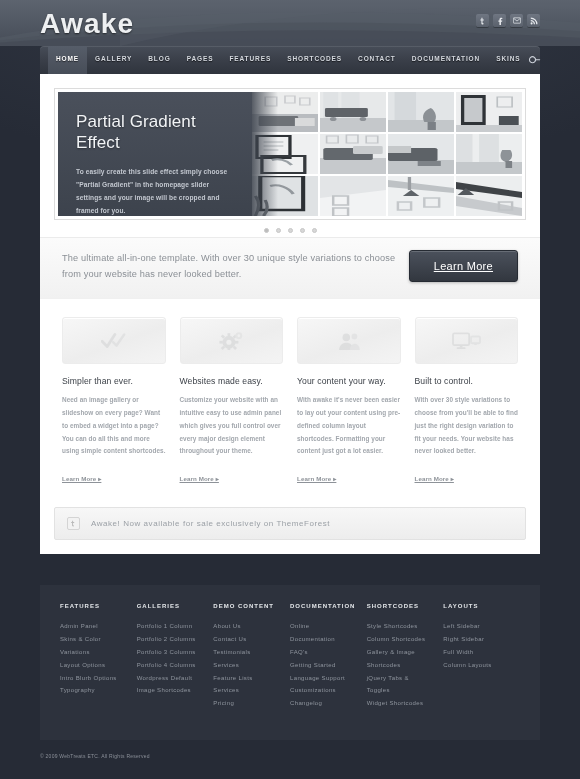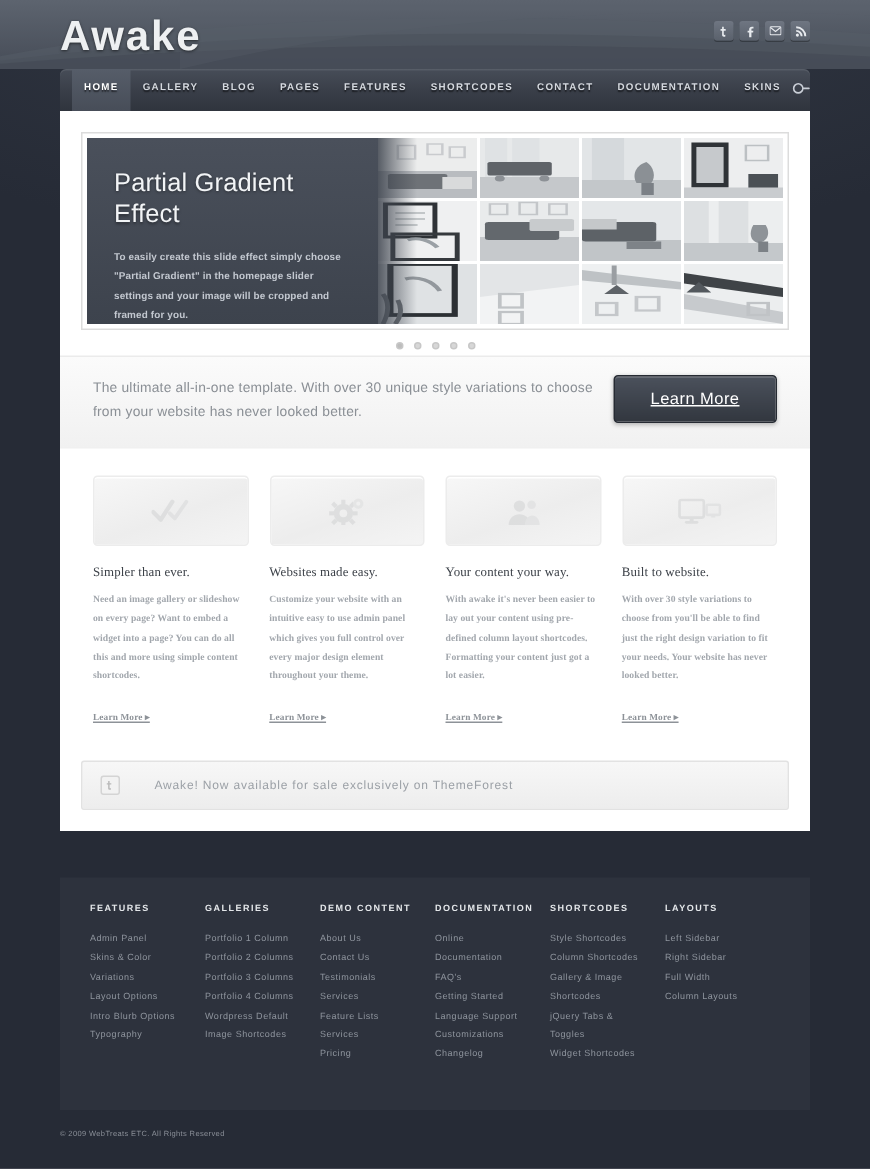--- a/index.html
+++ b/index.html
@@ -176,21 +176,20 @@
     box-shadow: inset 0 1px 0 rgba(255,255,255,.16), 0 1px 3px rgba(0,0,0,.25);
     white-space: nowrap;
   }
 
   
   .features {
     background: #fff;
     padding: 18px 22px 12px;
     display: flex; gap: 14px;
     border-top: 1px solid #f0f0f0;
-    font-family: Liberation Serif, serif;
   }
   .fcol { flex: 1; }
   .ficon {
     height: 47px;
     background: linear-gradient(160deg,#f7f7f7 0%, #ededed 55%, #f4f4f4 100%);
     border: 1px solid #ececec;
     border-radius: 3px;
     display: flex; align-items: center; justify-content: center;
     margin-bottom: 12px;
     box-shadow: inset 0 1px 0 #fff;
@@ -209,21 +208,21 @@
     font-size: 6.2px; color: #8d9298; font-weight: bold; letter-spacing:.1px;
   }
 
   
   .noticewrap { padding: 10px 14px 14px; background:#fff; }
   .notice {
     background: linear-gradient(180deg,#f7f7f7,#ededed);
     border: 1px solid #e2e2e2;
     border-radius: 2px;
     padding: 9px 12px;
-    display: flex; align-items: center; gap: 23px;
+    display: flex; align-items: center; gap: 11px;
   }
   .notice .tw {
     width: 13px; height: 13px;
     border: 1px solid #d4d4d4; border-radius: 2px;
     background:#f2f2f2;
     display:flex; align-items:center; justify-content:center;
     color:#b9b9b9; font-size:8px; font-weight:bold;
   }
   .notice span.txt { font-size: 8px; color: #9ba0a6; letter-spacing: .55px; }
 
@@ -504,21 +503,21 @@
     <div class="fcol">
       <div class="ficon">
         <svg width="29" height="18" viewBox="0 0 32 20">
           <rect x="1" y="1.5" width="18" height="13" rx="1.5" fill="none" stroke="#cfd0d1" stroke-width="2"></rect>
           <rect x="8.5" y="14.5" width="3" height="3" fill="#cfd0d1"></rect>
             <rect x="5" y="17" width="10" height="2" rx="1" fill="#cfd0d1"></rect>
           <rect x="21" y="5" width="10" height="7.5" rx="1.2" fill="none" stroke="#d8d9da" stroke-width="2"></rect>
           <rect x="24.5" y="12.5" width="3" height="2" fill="#d8d9da"></rect>
         </svg>
       </div>
-      <h3>Built to website.</h3>
+      <h3>Built to control.</h3>
       <p>With over 30 style variations to choose from you'll be able to find just the right design variation to fit your needs. Your website has never looked better.</p>
       <a href="#" class="lm">Learn More ▸</a>
     </div>
   </div>
 
   <div class="noticewrap">
     <div class="notice">
       <span class="tw">
         <svg width="7" height="7" viewBox="0 0 10 10">
             <path d="M3 1v2H1.7v1.4H3V8c0 .9.6 1.3 1.5 1.3.5 0 .9-.1 1.2-.2V7.8c-.2.1-.4.1-.7.1-.4 0-.6-.2-.6-.6V4.4h1.6V3H4.4V1z" fill="#b9b9b9"></path>

